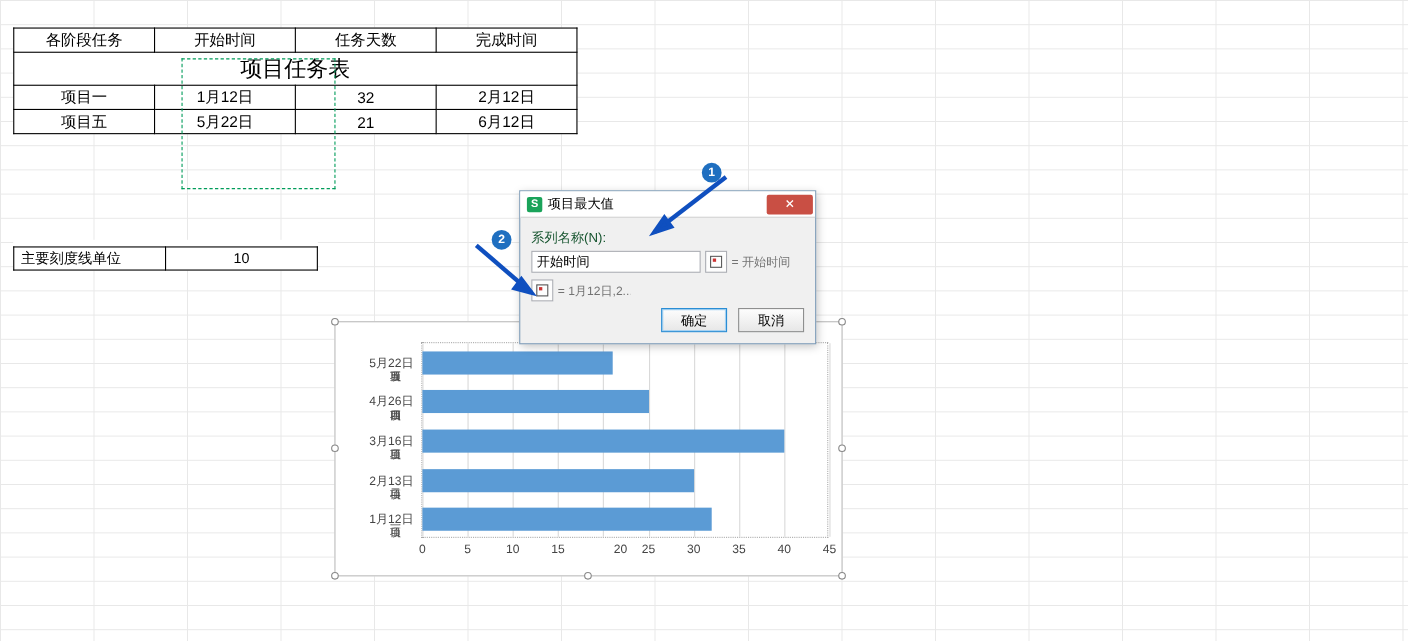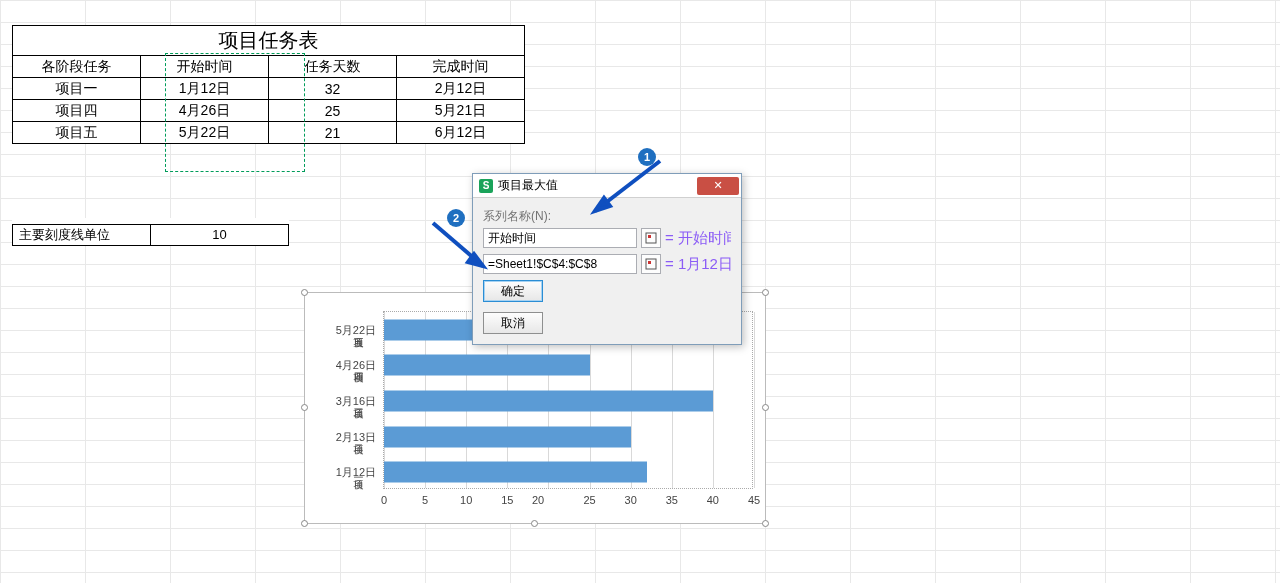--- a/index.html
+++ b/index.html
@@ -162,40 +162,40 @@
   }
   .close-btn {
     width: 42px; height: 18px;
     background: #c94f44;
     color: #fff;
     display: flex; align-items: center; justify-content: center;
     font-size: 11px;
     border-radius: 2px;
   }
   .dlg-body { padding: 7px 10px 10px; }
-  .dlg-label { margin: 3px 0 3px; color: #737373; }
+  .dlg-label { margin: 3px 0 3px; color: #14532d; }
   .dlg-row { display: flex; align-items: center; gap: 4px; margin-bottom: 6px; }
   .dlg-input {
     flex: 1;
     height: 20px;
     border: 1px solid #abadb3;
     background: #fff;
     padding: 0 4px;
     font-size: 12px;
     line-height: 18px;
   }
   .range-btn {
     width: 20px; height: 20px;
     border: 1px solid #abadb3;
     background: #fdfdfd;
     display: flex; align-items: center; justify-content: center;
   }
   .range-btn svg { width: 12px; height: 12px; }
-  .readout { color: #8b5cf6; font-size: 15px; width: 66px; white-space: nowrap; overflow: hidden; }
-  .dlg-buttons { display: flex; justify-content: flex-end; gap: 10px; margin-top: 4px; flex-direction: column; }
+  .readout { color: #737373; font-size: 11px; width: 66px; white-space: nowrap; overflow: hidden; }
+  .dlg-buttons { display: flex; justify-content: flex-end; gap: 10px; margin-top: 4px; }
   .dlg-btn {
     width: 60px; height: 22px;
     background: linear-gradient(#fdfdfd,#e7e7e7);
     border: 1px solid #8e8f8f;
     font-size: 12px;
     display: flex; align-items: center; justify-content: center;
   }
   .dlg-btn.primary { border: 1px solid #2a8dd4; box-shadow: 0 0 0 1px #a6d2f2 inset; }
 
   
@@ -217,39 +217,33 @@
   }
 </style>
 </head>
 <body>
 
 <div class="sheet-grid"></div>
 
 <table class="task-table">
   <tbody>
       <tr>
-        <td class="title-cell" colspan="4">项目任务表</td>
-      </tr>
-  <tr>
     <th>各阶段任务</th>
     <th>开始时间</th>
     <th>任务天数</th>
     <th>完成时间</th>
   </tr>
   <tr>
+        <td class="title-cell" colspan="4">项目任务表</td>
+      </tr>
+  <tr>
     <td>项目一</td>
     <td>1月12日</td>
     <td>32</td>
     <td>2月12日</td>
-  </tr>
-  <tr>
-    <td>项目四</td>
-    <td>4月26日</td>
-    <td>25</td>
-    <td>5月21日</td>
   </tr>
   <tr>
     <td>项目五</td>
     <td>5月22日</td>
     <td>21</td>
     <td>6月12日</td>
   </tr>
 </tbody>
   </table>
 
@@ -282,21 +276,21 @@
   <div class="chart-plot" id="plot">
       <div class="gridline" style="left: 0px;"></div>
       <div class="x-tick" style="left: 0px;">0</div>
       <div class="gridline" style="left: 41.1111px;"></div>
       <div class="x-tick" style="left: 41.1111px;">5</div>
       <div class="gridline" style="left: 82.2222px;"></div>
       <div class="x-tick" style="left: 82.2222px;">10</div>
       <div class="gridline" style="left: 123.333px;"></div>
       <div class="x-tick" style="left: 123.333px;">15</div>
       <div class="gridline" style="left: 164.444px;"></div>
-      <div class="x-tick" style="left: 154px;">20</div>
+      <div class="x-tick" style="left: 180px;">20</div>
       <div class="gridline" style="left: 205.556px;"></div>
       <div class="x-tick" style="left: 205.556px;">25</div>
       <div class="gridline" style="left: 246.667px;"></div>
       <div class="x-tick" style="left: 246.667px;">30</div>
       <div class="gridline" style="left: 287.778px;"></div>
       <div class="x-tick" style="left: 287.778px;">35</div>
       <div class="gridline" style="left: 328.889px;"></div>
       <div class="x-tick" style="left: 328.889px;">40</div>
       <div class="gridline" style="left: 370px;"></div>
       <div class="x-tick" style="left: 370px;">45</div>
@@ -332,21 +326,20 @@
       <div class="dlg-input">开始时间</div>
       <div class="range-btn">
         <svg viewBox="0 0 12 12">
             <rect x="1" y="1" width="10" height="10" fill="none" stroke="#555"></rect>
             <rect x="3" y="3" width="3" height="3" fill="#c33"></rect>
           </svg>
       </div>
       <div class="readout">= 开始时间</div>
     </div>
     <div class="dlg-row">
-      <div class="dlg-input">=Sheet1!$C$4:$C$8</div>
       <div class="range-btn">
         <svg viewBox="0 0 12 12">
             <rect x="1" y="1" width="10" height="10" fill="none" stroke="#555"></rect>
             <rect x="3" y="3" width="3" height="3" fill="#c33"></rect>
           </svg>
       </div>
       <div class="readout">= 1月12日,2...</div>
     </div>
     <div class="dlg-buttons">
       <div class="dlg-btn primary">确定</div>

